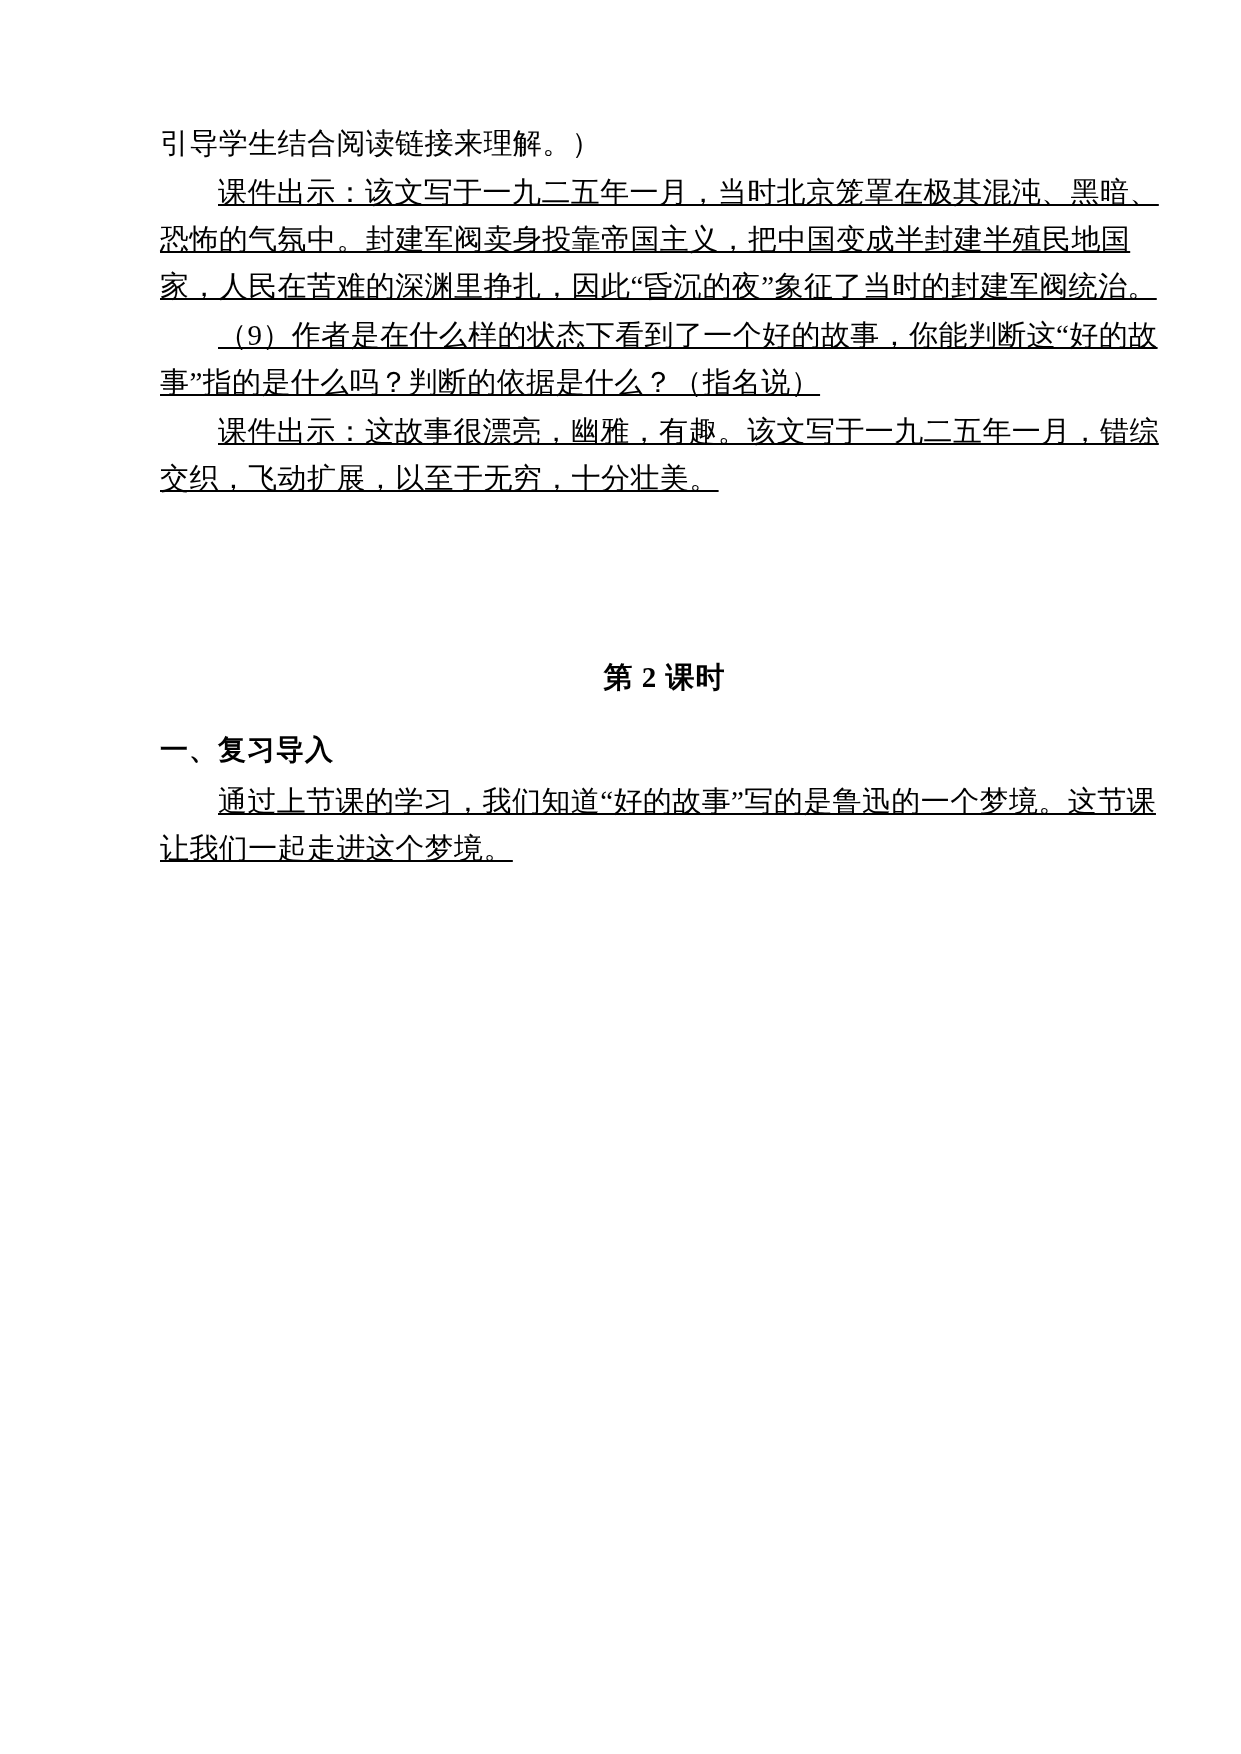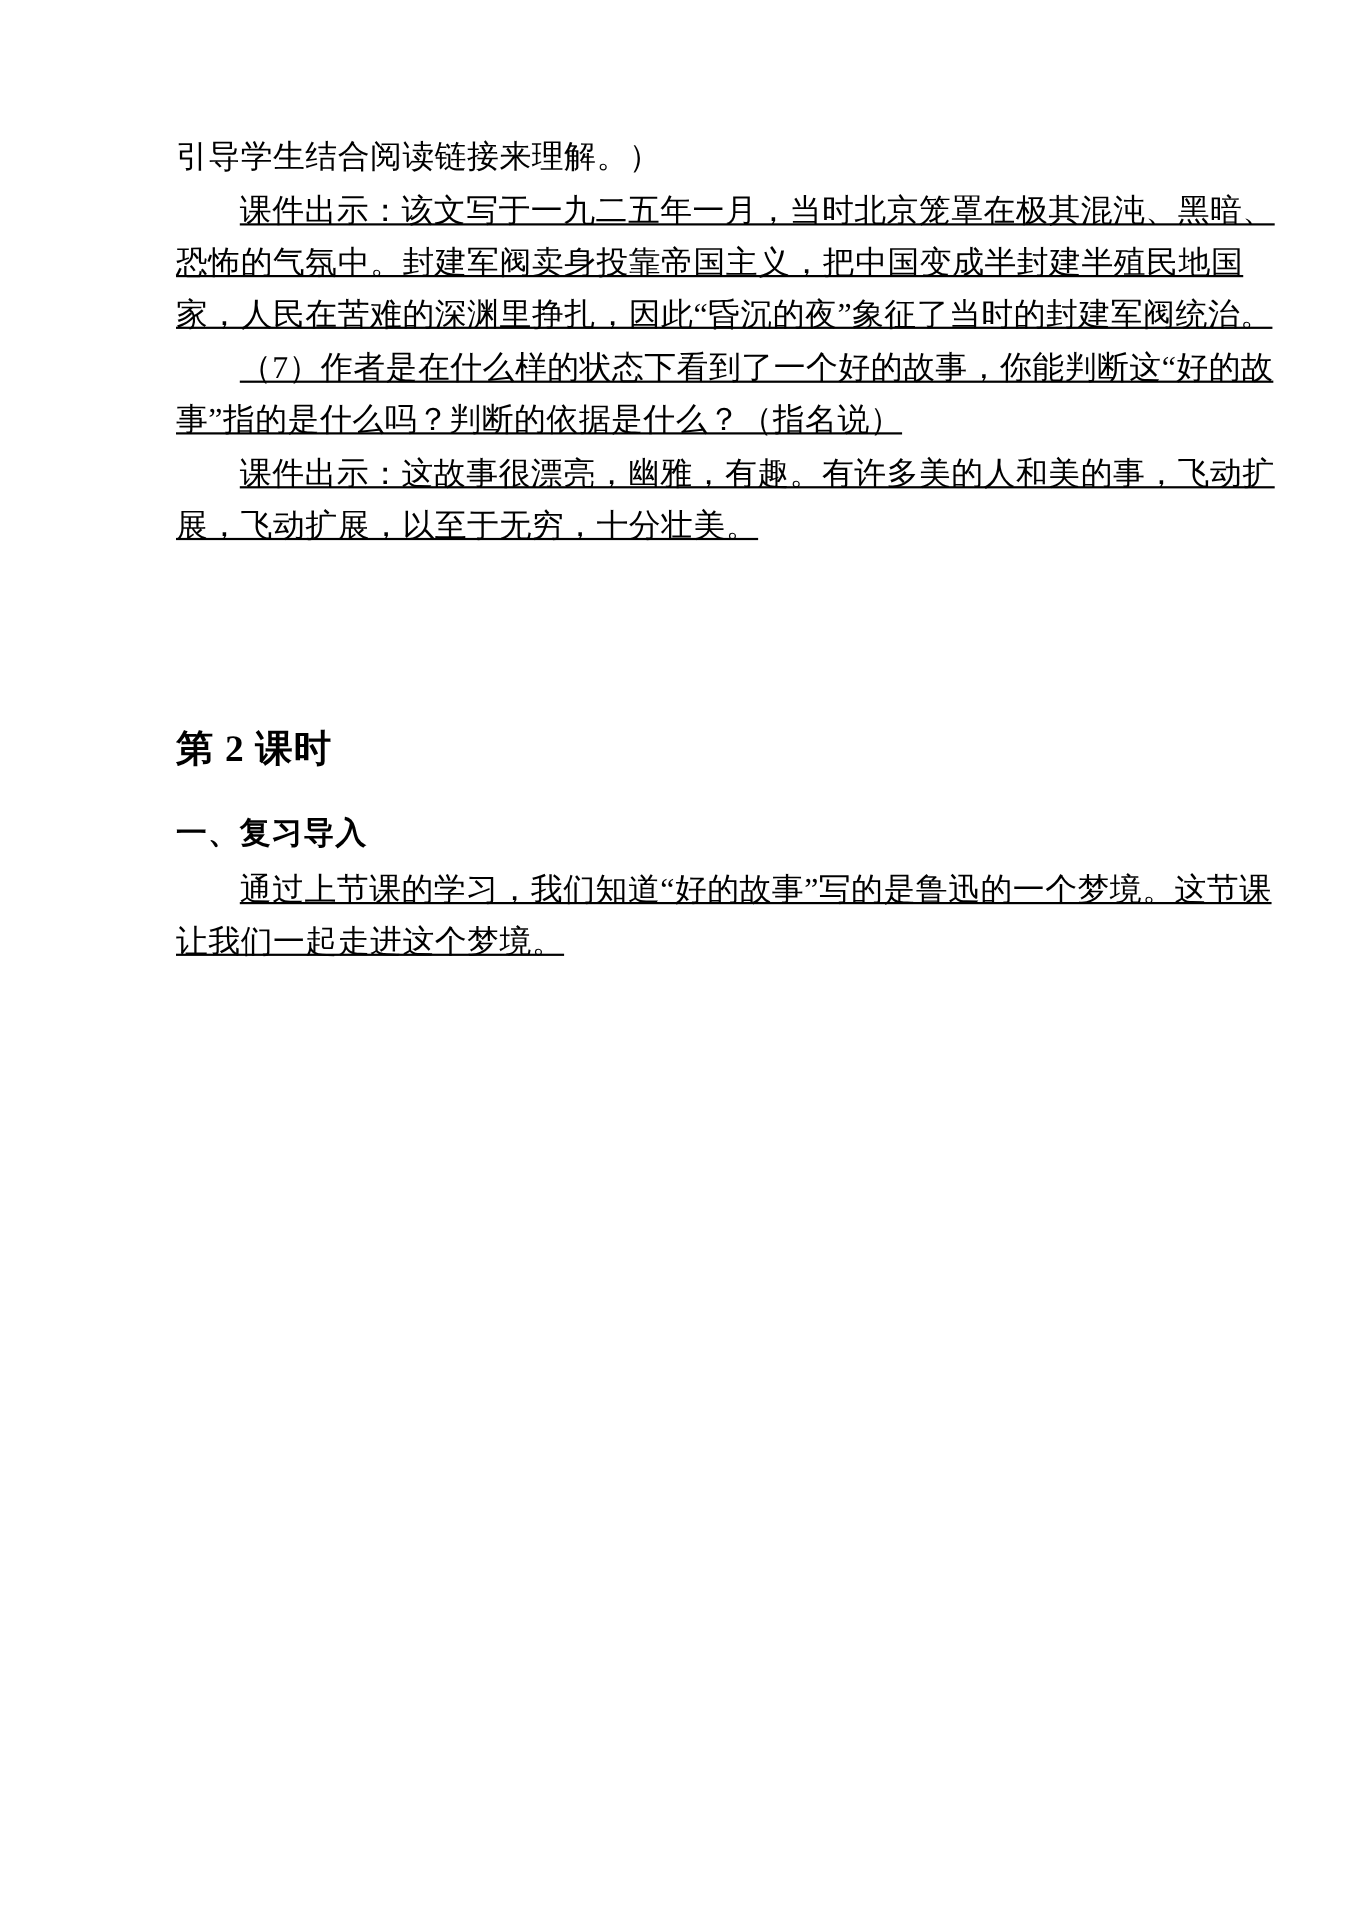--- a/index.html
+++ b/index.html
@@ -35,23 +35,23 @@
     text-decoration: underline;
   }
   .para-noindent {
     text-indent: 0;
     margin-bottom: 2px;
   }
   .spacer-big {
     height: 150px;
   }
   .section-title {
-    text-align: left;
+    text-align: center;
     font-weight: bold;
-    font-size: 34px;
+    font-size: 29px;
     margin: 0 0 26px 0;
     letter-spacing: 1px;
   }
   .heading-bold {
     font-weight: bold;
     font-size: 29px;
     margin: 0 0 6px 0;
     letter-spacing: 0.5px;
   }
   .heading-bold .marker {
@@ -68,24 +68,24 @@
 </head>
 <body>
 
 <div class="page">
   <div class="doc-body">
 
     <p class="para-noindent">引导学生结合阅读链接来理解。）</p>
 
     <p class="para">课件出示：该文写于一九二五年一月，当时北京笼罩在极其混沌、黑暗、恐怖的气氛中。封建军阀卖身投靠帝国主义，把中国变成半封建半殖民地国家，人民在苦难的深渊里挣扎，因此“昏沉的夜”象征了当时的封建军阀统治。</p>
 
-    <p class="para">（7）作者是在什么样的状态下看到了一个好的故事，你能判断这“好的故事”指的是什么吗？判断的依据是什么？（指名说）</p>
+    <p class="para">（9）作者是在什么样的状态下看到了一个好的故事，你能判断这“好的故事”指的是什么吗？判断的依据是什么？（指名说）</p>
 
 
-    <p class="para">课件出示：这故事很漂亮，幽雅，有趣。有许多美的人和美的事，飞动扩展，飞动扩展，以至于无穷，十分壮美。</p>
+    <p class="para">课件出示：这故事很漂亮，幽雅，有趣。该文写于一九二五年一月，错综交织，飞动扩展，以至于无穷，十分壮美。</p>
 
     <div class="spacer-big"></div>
 
     <p class="section-title">第 2 课时</p>
 
 
 
 
     <p class="heading-num">一、复习导入</p>
 

